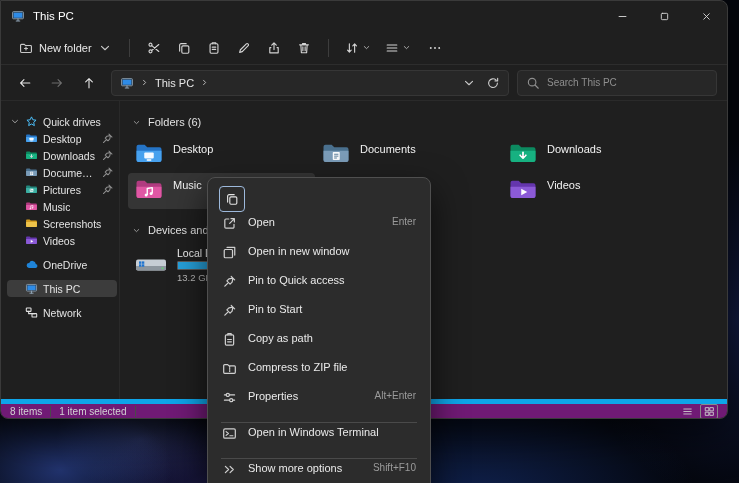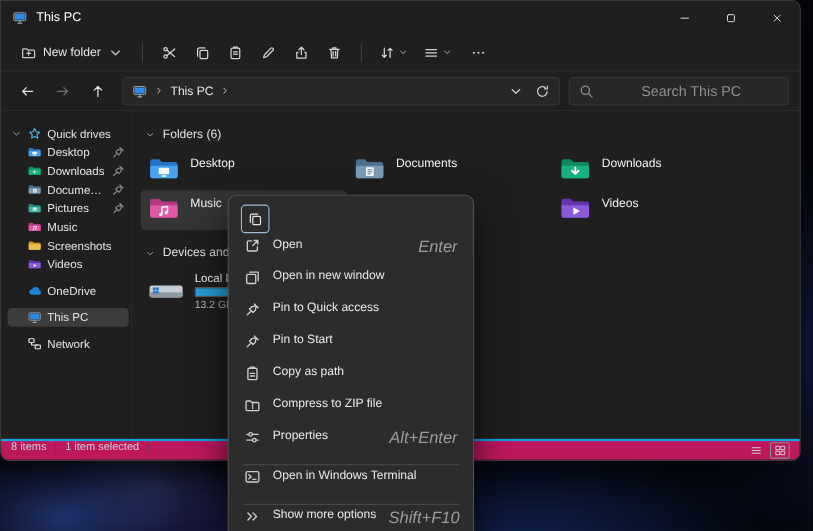--- a/index.html
+++ b/index.html
@@ -46,21 +46,21 @@
   .tb-icons{ display:flex; align-items:center; }
 
   
   .navbar{ height:36px; display:flex; align-items:center; padding:0 10px; gap:4px; border-bottom:1px solid #2a2a2a; flex:0 0 auto; }
   .nav-btn{ width:28px; height:28px; display:flex; align-items:center; justify-content:center; border-radius:4px; color:#e3e3e3; background:transparent; border:none; }
   .nav-btn.disabled{ color:#6d6d6d; }
   .addressbar{ flex:1; height:26px; margin:0 4px; background:#272727; border:1px solid #363636; border-radius:4px; display:flex; align-items:center; padding:0 8px; gap:6px; font-size:11px; color:#e6e6e6; }
   .addressbar .crumb-chev svg{ width:9px; height:9px; }
   .addr-right{ margin-left:auto; display:flex; align-items:center; gap:10px; color:#c9c9c9; }
   .searchbox{ width:200px; height:26px; background:#272727; border:1px solid #363636; border-radius:4px; display:flex; align-items:center; padding:0 8px; gap:7px; color:#8f8f8f; }
-  .searchbox input{ background:transparent; border:none; outline:none; color:#bdbdbd; font-size:13px; width:100%; font-family:inherit;margin-left:36px; }
+  .searchbox input{ background:transparent; border:none; outline:none; color:#bdbdbd; font-size:10px; width:100%; font-family:inherit; }
   .searchbox input::placeholder{ color:#8f8f8f; }
 
   
   .exp-body{ flex:1; display:flex; min-height:0; }
   .sidebar{ width:118px; padding:12px 2px 0 6px; flex:0 0 auto; overflow:hidden; }
   .side-item{ height:17px; display:flex; align-items:center; gap:5px; padding:0 3px; border-radius:4px; font-size:10.5px; color:#e4e4e4; cursor:default; }
   .side-item.gap{ margin-top:7px; }
   .side-item.selected{ background:#3c3c3c; }
   .side-item .chev{ width:10px; flex:0 0 auto; color:#bdbdbd; }
   .side-item .chev svg{ width:9px; height:9px; }
@@ -85,41 +85,41 @@
 
   .drive-tile{ display:flex; gap:9px; padding:2px 6px; width:187px; border-radius:4px; }
   .drive-icon svg{ width:34px; height:26px; }
   .drive-info{ display:flex; flex-direction:column; gap:2px; }
   .drive-name{ font-size:10.5px; color:#f2f2f2; white-space:nowrap; }
   .drive-bar{ width:62px; height:9px; background:#3f3f3f; border:1px solid #5a5a5a; border-radius:1px; overflow:hidden; }
   .drive-fill{ height:100%; background:#26a0da; }
   .drive-free{ font-size:9.5px; color:#b8b8b8; white-space:nowrap; }
 
   
-  .statusbar{ height:19px; flex:0 0 auto; display:flex; padding:0 9px; gap:8px; font-size:10px; color:#d2d2d2; border-top:2px solid #0ea5e9; background:#be185d; }
+  .statusbar{ height:19px; flex:0 0 auto; display:flex; align-items:center; padding:0 9px; gap:8px; font-size:10px; color:#d2d2d2; border-top:5px solid #0ea5e9; background:#701a75; }
   .status-sep{ width:1px; height:11px; background:#4a4a4a; }
   .status-views{ margin-left:auto; display:flex; align-items:center; gap:4px; }
   .status-view-btn{ width:18px; height:15px; display:flex; align-items:center; justify-content:center; color:#cfcfcf; background:transparent; border:none; border-radius:2px; }
   .status-view-btn svg{ width:11px; height:11px; }
   .status-view-btn.active{ border:1px solid #8a8a8a; }
 
   
   .context-menu{
     position:absolute; left:207px; top:177px; width:224px; z-index:40;
     background:#2c2c2c; border:1px solid #4f4f4f; border-radius:8px; padding:4px;
     box-shadow:0 14px 34px rgba(0,0,0,.65); color:#eaeaea;
   }
   .qa-row{ height:34px; display:flex; align-items:center; padding:2px 7px; gap:8px; }
   .qa-btn{ width:26px; height:26px; display:flex; align-items:center; justify-content:center; border:1px solid #9db9dc; border-radius:4px; color:#e3e3e3; background:transparent; }
   .qa-btn svg{ width:14px; height:14px; }
   .menu-item{ height:29px; display:flex; align-items:flex-start; gap:11px; padding:0 10px; border-radius:4px; font-size:11px; }
   .menu-item .ic{ color:#cfcfcf; }
   .menu-item .ic svg{ width:15px; height:15px; }
   .mi-label{ white-space:nowrap; }
-  .mi-shortcut{ margin-left:auto; color:#9b9b9b; font-size:15px;font-style:italic; }
+  .mi-shortcut{ margin-left:auto; color:#9b9b9b; font-size:10px; }
   .menu-sep{ height:1px; background:#4a4a4a; margin:3px 9px; }
 </style>
 </head>
 <body>
 
 <div class="desktop">
 
   <div class="explorer">
 
     <div class="titlebar">

